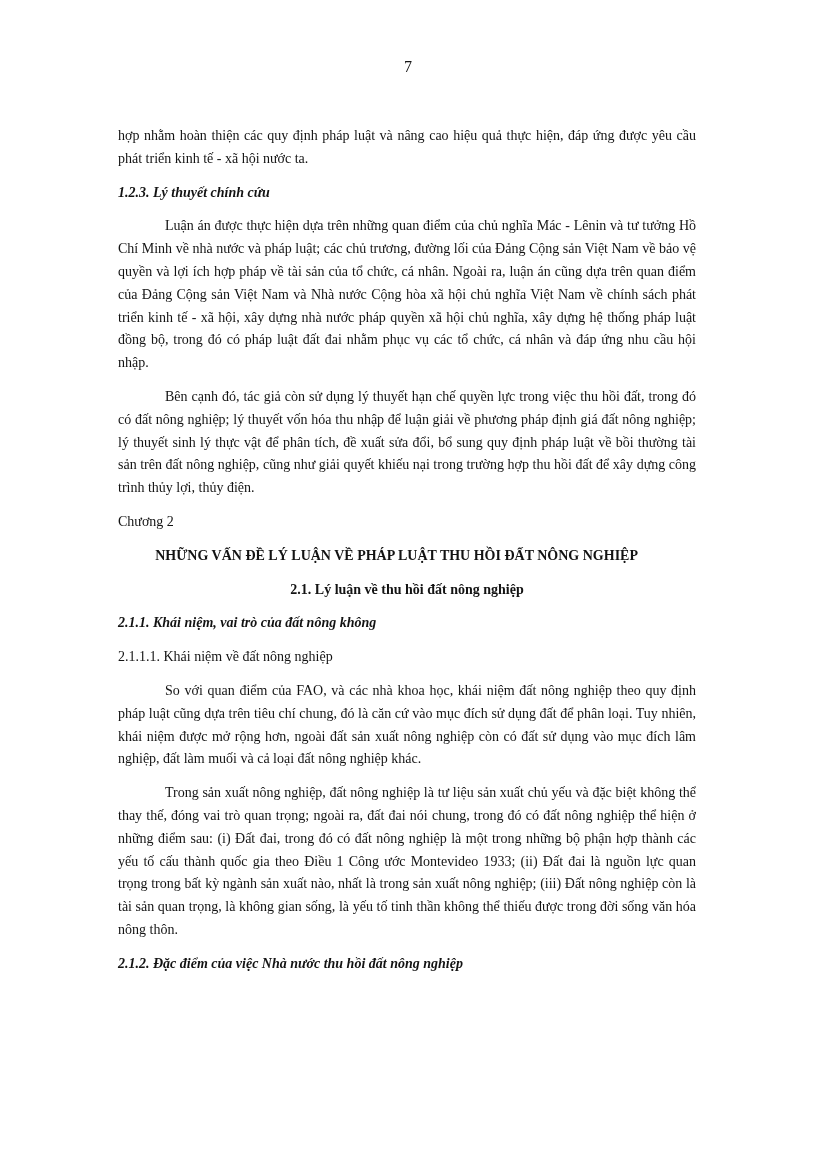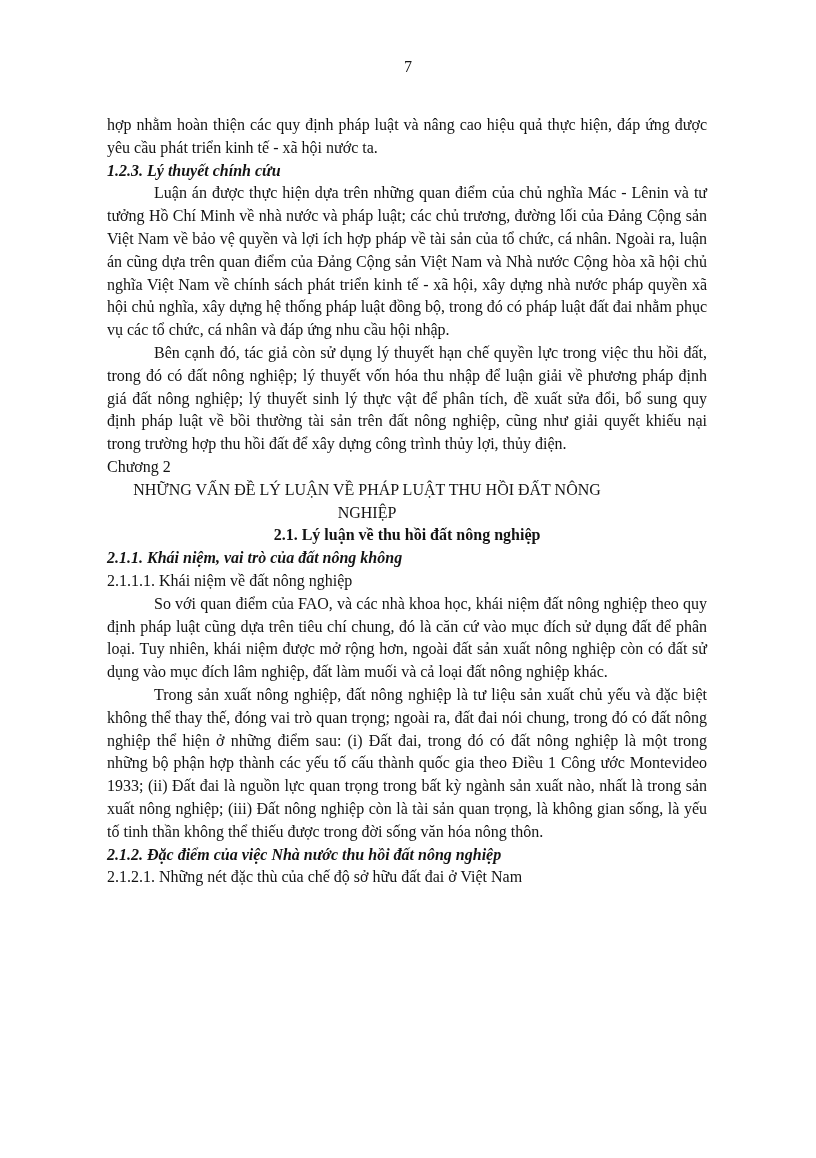--- a/index.html
+++ b/index.html
@@ -27,23 +27,23 @@
   }
   .content {
     position: absolute;
     top: 114px;
     left: 107px;
     width: 600px;
     font-size: 16.5px;
     line-height: 22.8px;
   }
   .content p, .content h2, .content h3, .content h4 {
-    margin: 0;
+    margin: 11px;
     padding: 0;
-    font-size: 16px;
+    font-size: 14px;
     line-height: 22.8px;
   }
   .para {
     text-align: justify;
     text-indent: 47px;
   }
   .para-continued {
     text-align: justify;
     text-indent: 0;
   }
@@ -63,22 +63,22 @@
     font-weight: normal;
     margin-left: 47px;
     text-align: left;
   }
   .chapter-label {
     margin-top: 23px;
     text-align: left;
     font-weight: normal;
   }
   .chapter-title {
-    text-align: center;
-    font-weight: normal;
+    text-align: right;
+    font-weight: bold;
     max-width: 520px;
     margin-left: auto;
     margin-right: auto;
   }
 </style>
 </head>
 <body>
 
 <div class="page">
 
@@ -104,16 +104,15 @@
 
     <h4 class="h-italic">2.1.1.1. Khái niệm về đất nông nghiệp</h4>
 
     <p class="para">So với quan điểm của FAO, và các nhà khoa học, khái niệm đất nông nghiệp theo quy định pháp luật cũng dựa trên tiêu chí chung, đó là căn cứ vào mục đích sử dụng đất để phân loại. Tuy nhiên, khái niệm được mở rộng hơn, ngoài đất sản xuất nông nghiệp còn có đất sử dụng vào mục đích lâm nghiệp, đất làm muối và cả loại đất nông nghiệp khác.</p>
 
 
     <p class="para">Trong sản xuất nông nghiệp, đất nông nghiệp là tư liệu sản xuất chủ yếu và đặc biệt không thể thay thế, đóng vai trò quan trọng; ngoài ra, đất đai nói chung, trong đó có đất nông nghiệp thể hiện ở những điểm sau: (i) Đất đai, trong đó có đất nông nghiệp là một trong những bộ phận hợp thành các yếu tố cấu thành quốc gia theo Điều 1 Công ước Montevideo 1933; (ii) Đất đai là nguồn lực quan trọng trong bất kỳ ngành sản xuất nào, nhất là trong sản xuất nông nghiệp; (iii) Đất nông nghiệp còn là tài sản quan trọng, là không gian sống, là yếu tố tinh thần không thể thiếu được trong đời sống văn hóa nông thôn.</p>
 
     <h3 class="h-bold-italic">2.1.2. Đặc điểm của việc Nhà nước thu hồi đất nông nghiệp</h3>
 
-    <h4 class="h-italic">2.1.2.1. Những nét đặc thù của chế độ sở hữu đất đai ở Việt Nam</h4>
 
   </div>
 </div>
 
 </body></html>

